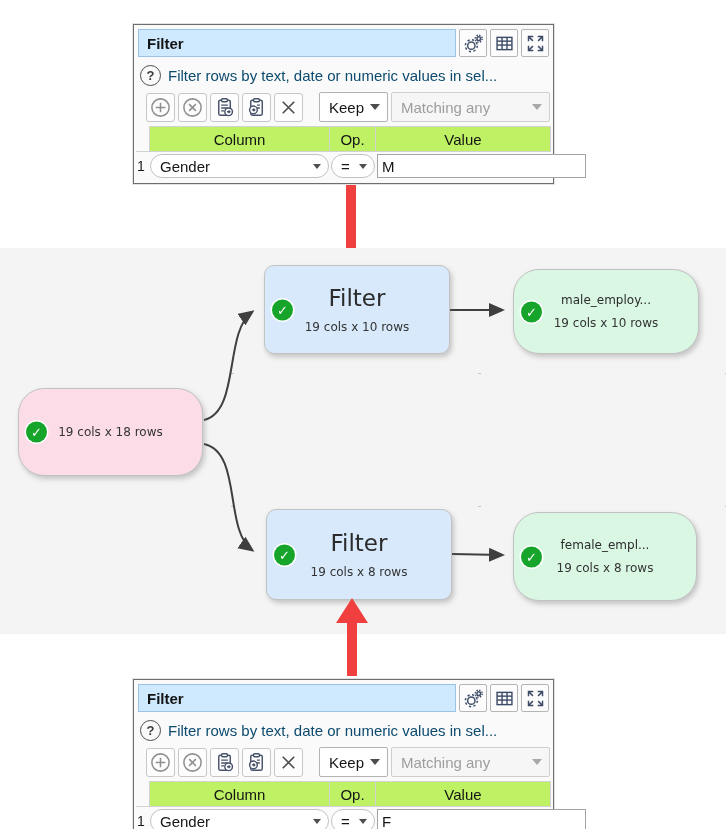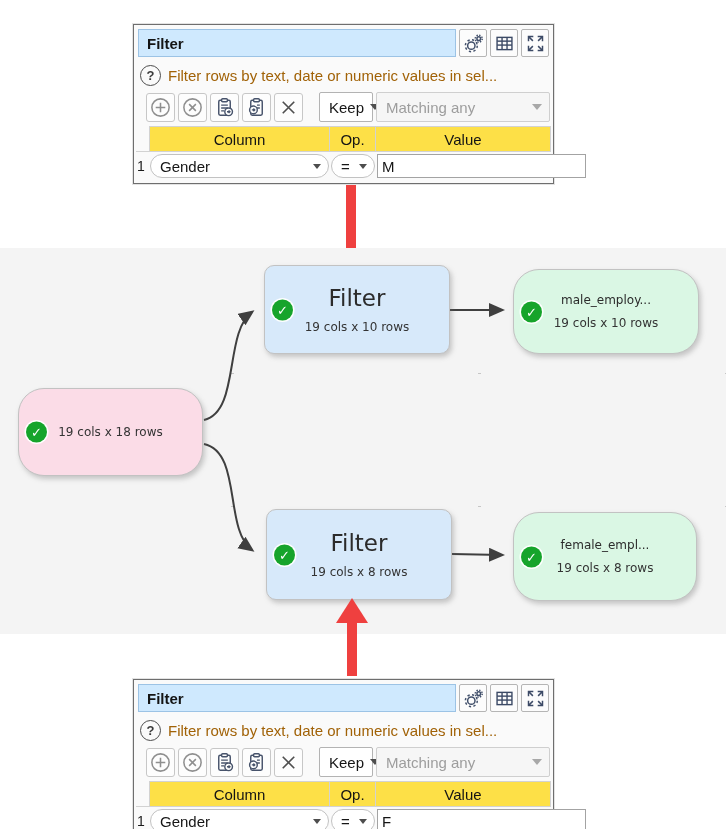--- a/index.html
+++ b/index.html
@@ -15,38 +15,38 @@
   .p-titlebar{display:flex;align-items:center;gap:3px;padding:4px 4px 3px 4px;}
   .title-field{flex:1;height:26px;background:#cfe9fe;border:1px solid #9cc3e5;
     display:flex;align-items:center;padding:0 8px;font-size:15px;font-weight:bold;color:#141414;}
   .tbtn{width:28px;height:28px;background:#fcfcfc;border:1px solid #b5b5b5;border-radius:2px;
     display:flex;align-items:center;justify-content:center;padding:0;cursor:pointer;}
   .tbtn svg{display:block;}
 
   .p-help{display:flex;align-items:center;gap:7px;padding:2px 6px;height:26px;}
   .help-icon{width:19px;height:19px;border-radius:50%;border:1.6px solid #4c4c4c;color:#3a3a3a;
     font-size:13px;font-weight:bold;display:flex;align-items:center;justify-content:center;flex:0 0 auto;}
-  .help-text{font-size:15px;color:#a16207;white-space:nowrap;overflow:hidden;}
+  .help-text{font-size:15px;color:#0c4a6e;white-space:nowrap;overflow:hidden;}
 
   .p-toolbar{display:flex;align-items:center;gap:3px;padding:2px 3px 4px 12px;}
   .tool-btn{width:29px;height:29px;background:#fdfdfd;border:1px solid #c7c7c7;border-radius:3px;
     display:flex;align-items:center;justify-content:center;padding:0;cursor:pointer;}
   .combo{box-sizing:border-box;height:30px;background:#fff;border:1px solid #b3b3b3;border-radius:2px;
     display:flex;align-items:center;justify-content:space-between;padding:0 7px 0 9px;
     font-size:15px;color:#161616;cursor:pointer;}
-  .keep-combo{width:54px;margin-left:13px;flex:0 0 auto;}
+  .keep-combo{width:69px;margin-left:13px;flex:0 0 auto;}
   .matching-combo{flex:1;background:#f6f6f6;color:#9d9d9d;border-color:#cfcfcf;}
   .caret{width:0;height:0;border-left:5px solid transparent;border-right:5px solid transparent;
     border-top:6px solid #4d4d4d;margin-left:6px;flex:0 0 auto;}
   .caret.gray{border-top-color:#a8a8a8;}
   .caret.small{border-left-width:4px;border-right-width:4px;border-top-width:5px;}
 
   .p-table{margin:0 2px;}
   .th-row,.tr-row{display:grid;grid-template-columns:13px 181px 46px 1fr;align-items:stretch;}
-  .th{background:#fde047;border:1px solid #d2d2d2;border-left:none;height:24px;
+  .th{background:#bef264;border:1px solid #d2d2d2;border-left:none;height:24px;
     display:flex;align-items:center;justify-content:center;font-size:15px;color:#141414;}
   .th.first{border-left:1px solid #d2d2d2;}
   .th-row .corner{background:#fafafa;border-bottom:1px solid #d2d2d2;}
   .tr-row{margin-top:1px;height:26px;}
   .rownum{display:flex;align-items:center;justify-content:flex-start;font-size:14px;color:#1a1a1a;padding-left:1px;}
   .cell-combo{height:24px;margin:1px 1px 0 1px;border:1px solid #c2c2c2;border-radius:12px;}
   .val-input{height:22px;margin:1px 2px 0 1px;border:1px solid #a3a3a3;background:#fff;
     font-family:"Liberation Sans",sans-serif;font-size:15px;color:#141414;padding:0 4px;}
 
   

